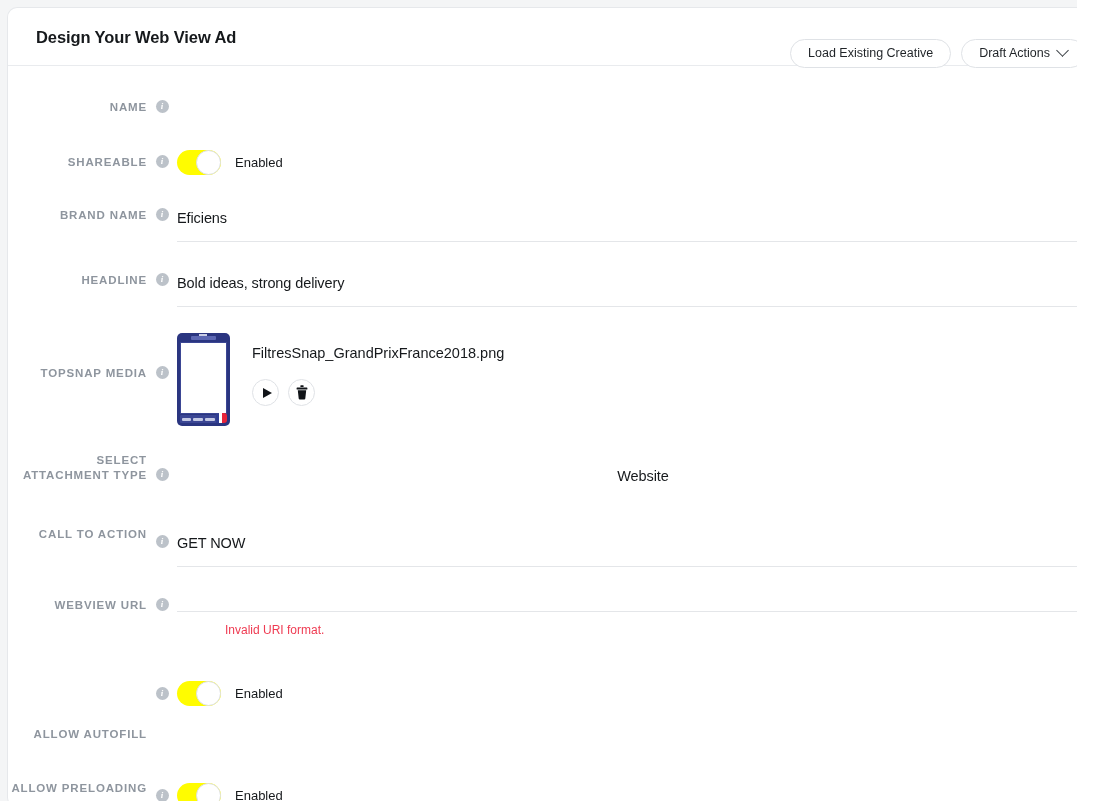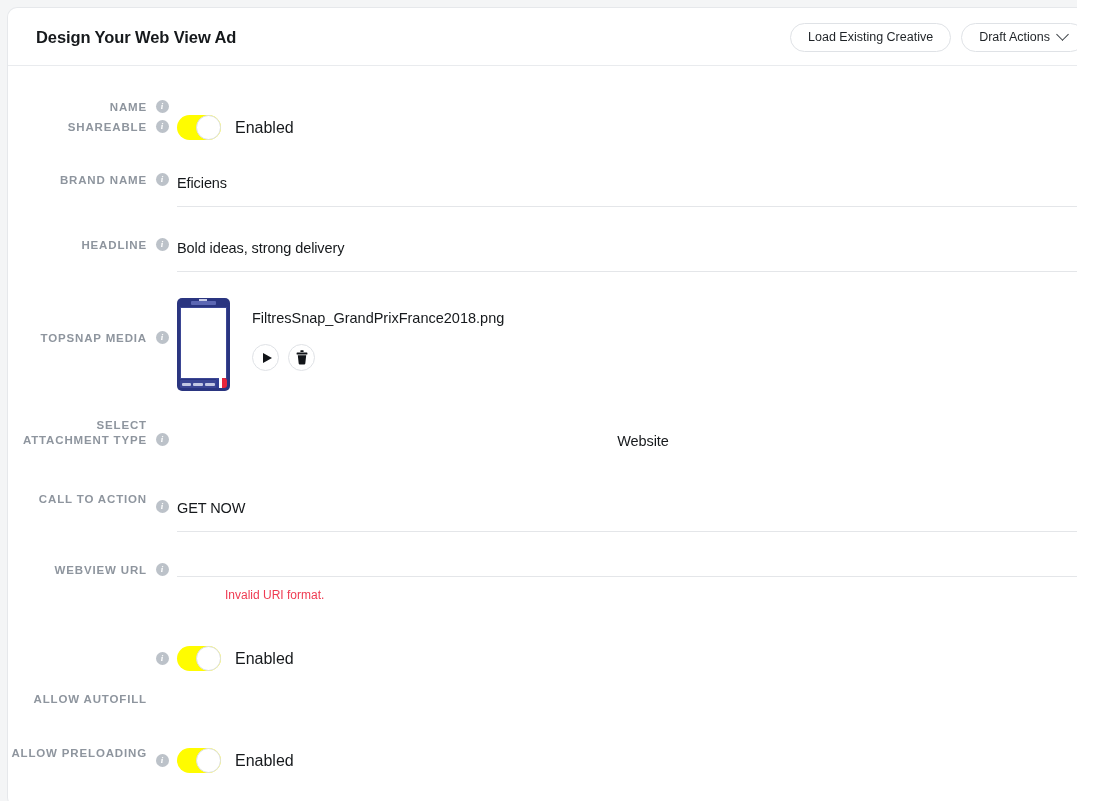--- a/index.html
+++ b/index.html
@@ -42,21 +42,21 @@
     height: 58px;
     line-height: 58px;
     font-size: 16.5px;
     font-weight: 600;
     color: #16191c;
     letter-spacing: -0.1px;
   }
   .header-actions {
     position: absolute;
     right: 24px;
-    top: 0;
+    top: 16px;
     height: 58px;
     display: flex;
     align-items: center;
     gap: 10px;
   }
   .pill-btn {
     display: inline-flex;
     align-items: center;
     gap: 8px;
     height: 29px;
@@ -156,21 +156,21 @@
     position: absolute;
     right: 0px;
     top: 0px;
     width: 25px;
     height: 25px;
     border-radius: 50%;
     background: #ffffff;
     border: 1px solid #dcdfe3;
   }
   .toggle-label {
-    font-size: 16px;
+    font-size: 13px;
     color: #16191c;
   }
 
   
   .dots-menu {
     position: absolute;
     display: flex;
     gap: 3.5px;
     cursor: pointer;
   }
@@ -335,21 +335,21 @@
 
     <div class="form-body">
 
       <div class="row" style="margin-top:34px;">
         <div class="label-col">NAME</div>
         <div class="info-col">
             <span class="info-icon">i</span>
           </div>
       </div>
 
-      <div class="row" style="justify-content:center;">
+      <div class="row" style="margin-top:35px;justify-content:center;">
         <div class="label-col" style="padding-top:5px;">SHAREABLE</div>
         <div class="info-col" style="padding-top:5px;">
             <span class="info-icon">i</span>
           </div>
         <div class="field-col">
           <div class="toggle-wrap">
             <div class="toggle">
                 <span class="knob"></span>
               </div>
             <span class="toggle-label">Enabled</span>

